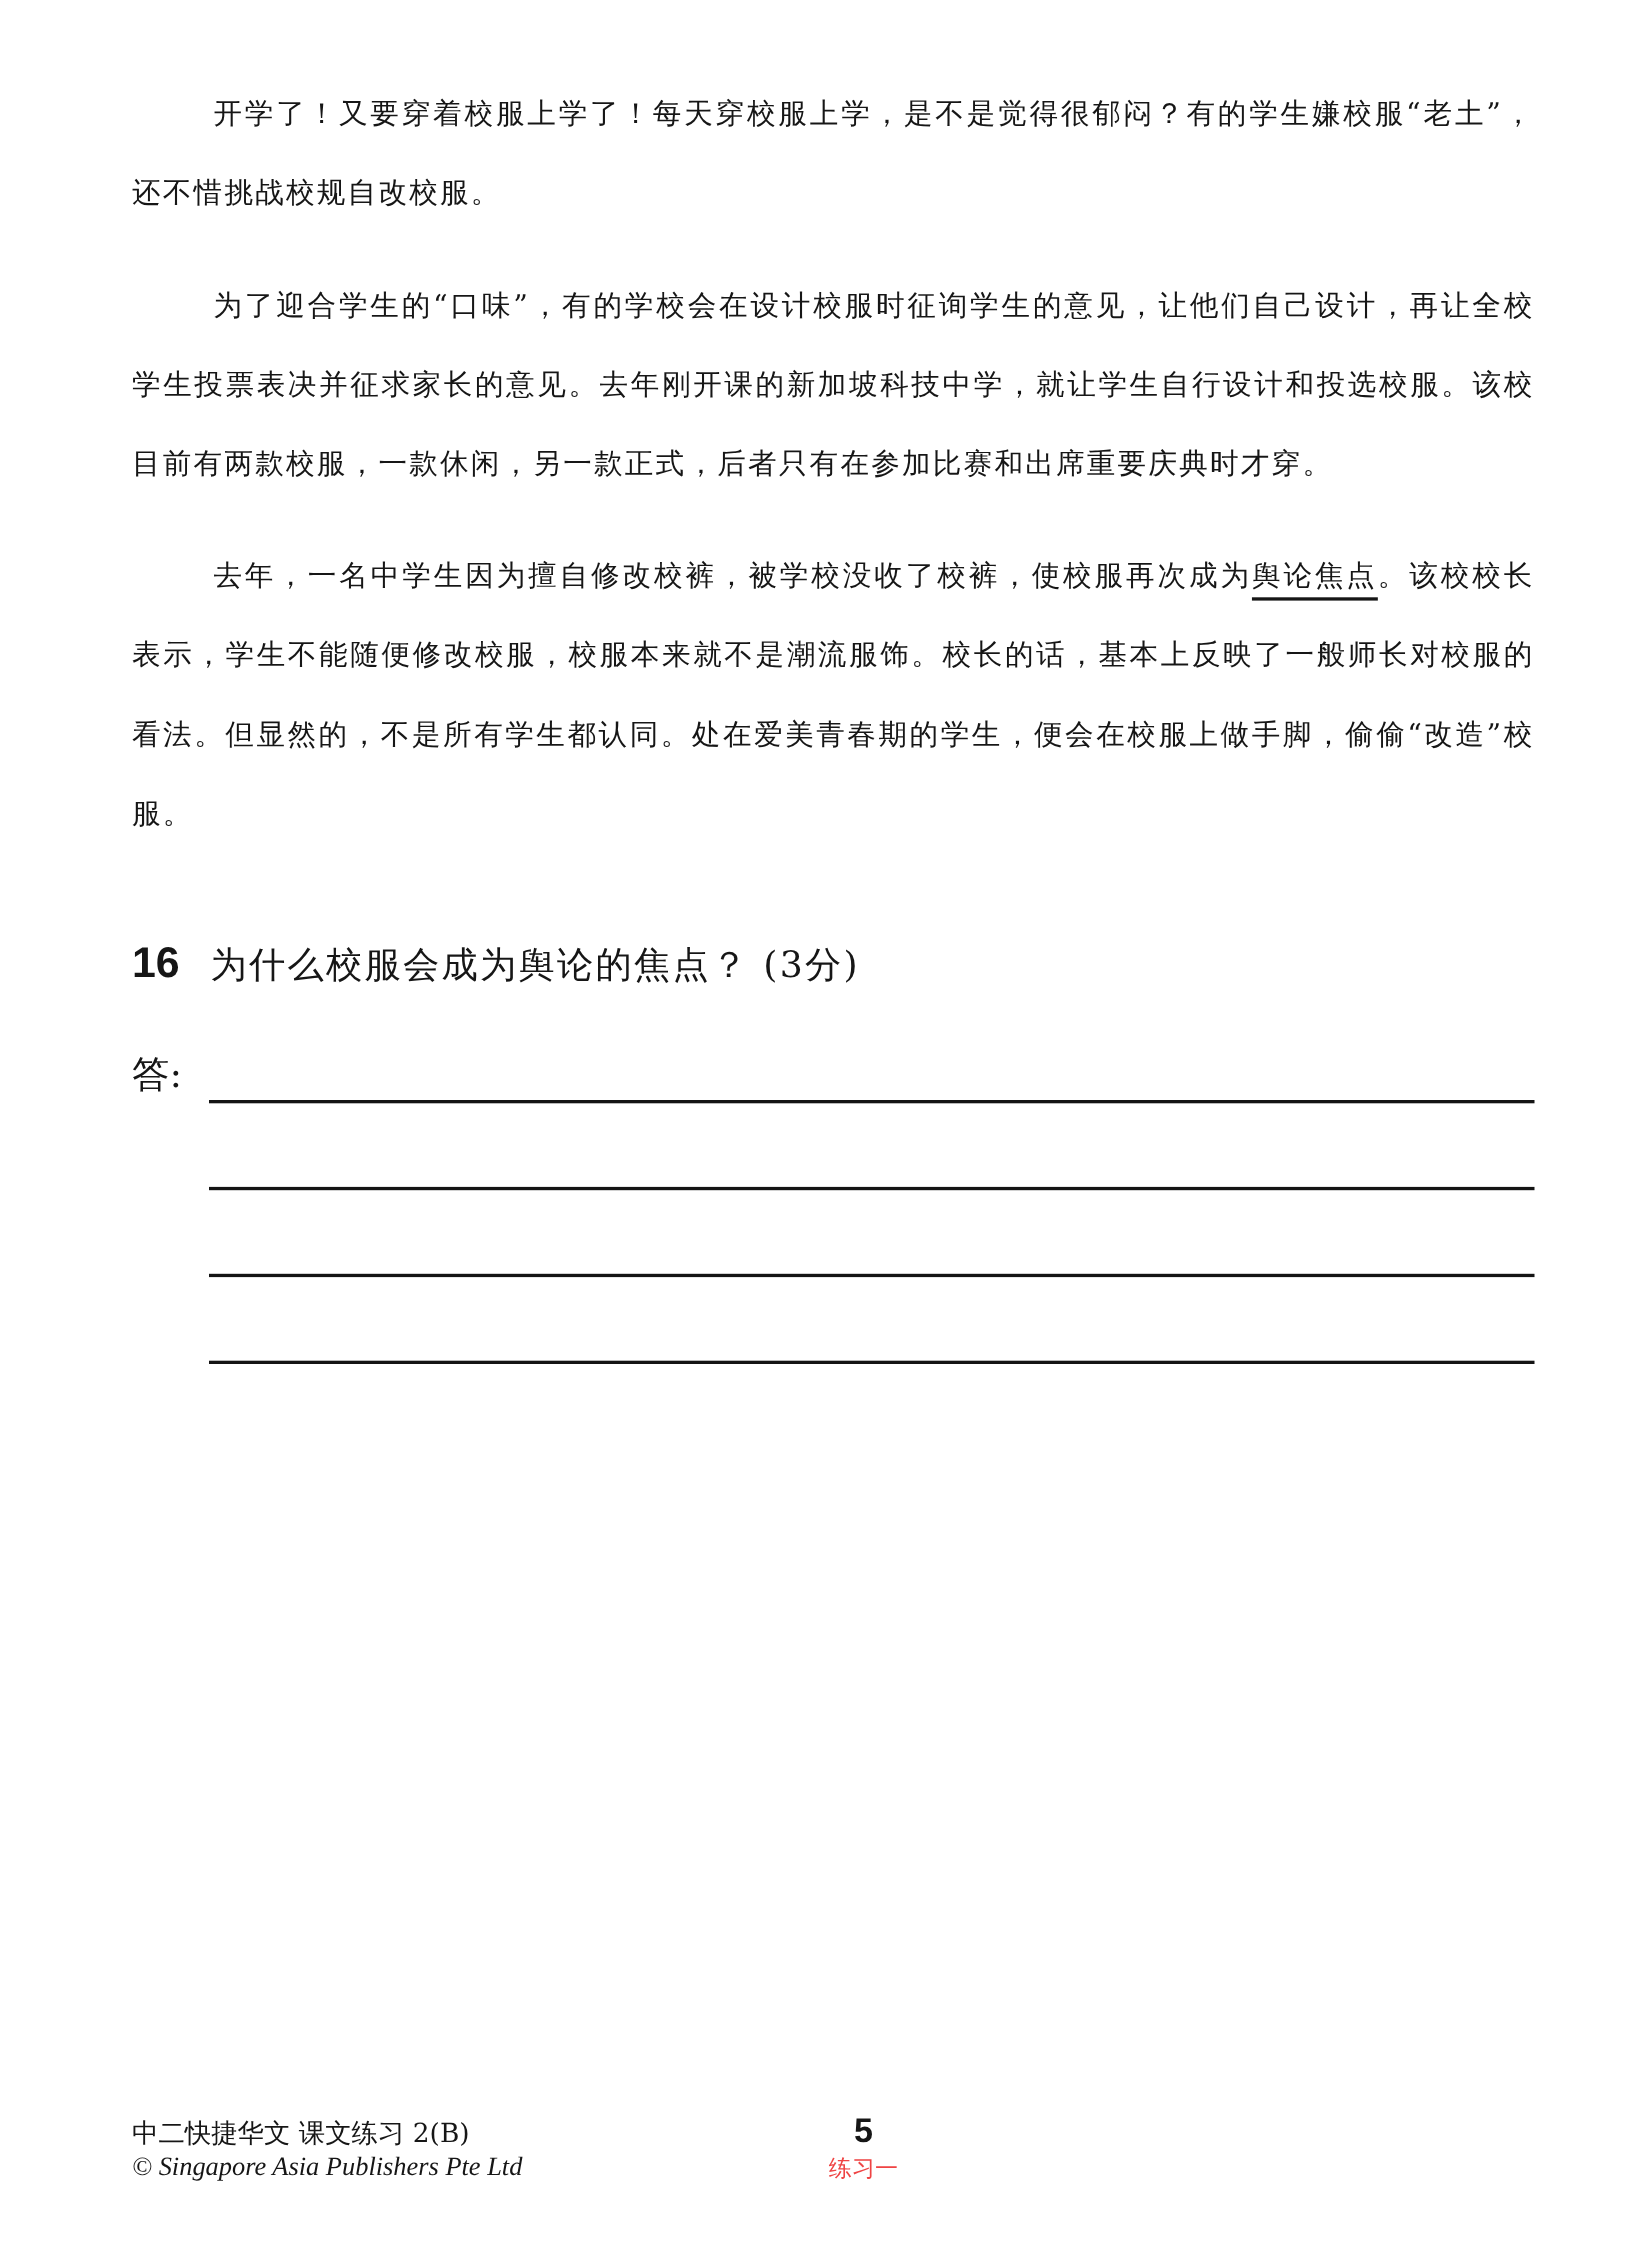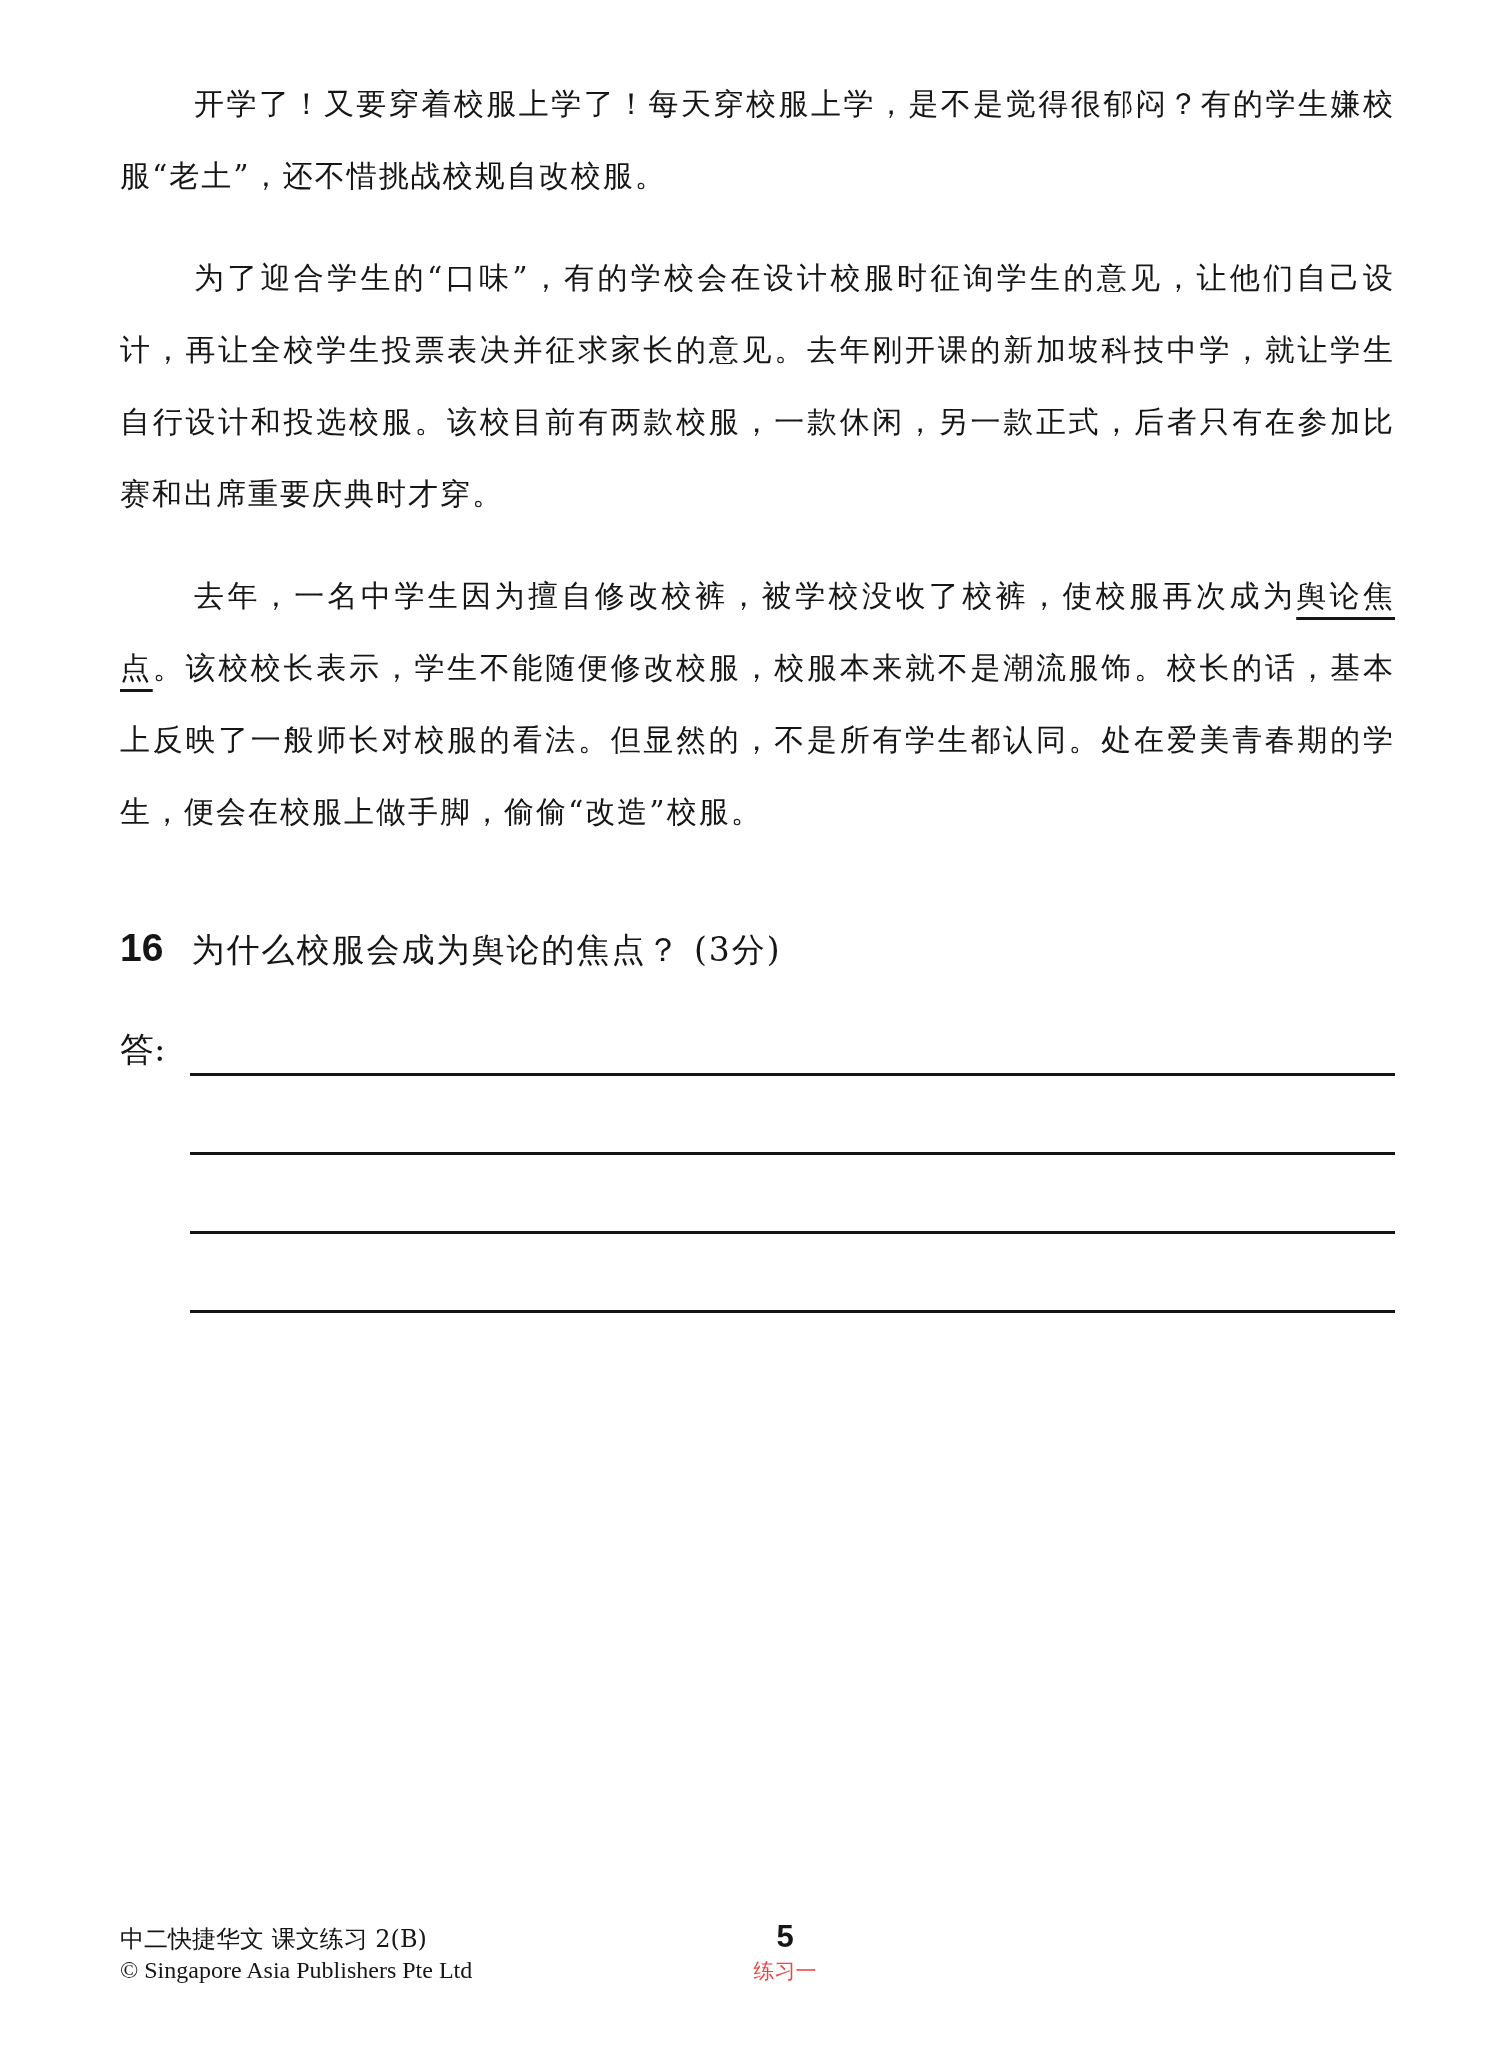--- a/index.html
+++ b/index.html
@@ -20,21 +20,21 @@
   }
   .section-header {
     font-family: "Liberation Sans", sans-serif;
     font-weight: bold;
     font-size: 30px;
     letter-spacing: 1px;
     margin: 0 0 40px 0;
   }
   .passage p.para {
     font-family: "DejaVu Serif", serif;
-    font-size: 30px;
+    font-size: 26px;
     line-height: 72px;
     letter-spacing: 2px;
     text-align: justify;
     text-indent: 74px;
     margin: 0 0 30px 0;
   }
   .passage p.para u {
     text-decoration: underline;
     text-decoration-thickness: 3px;
     text-underline-offset: 11px;
@@ -70,21 +70,21 @@
   }
   .answer-line.first { height: 48px; }
   .footer-left {
     position: absolute;
     left: 120px;
     top: 1924px;
     font-size: 24px;
     line-height: 31px;
   }
   .footer-left .book-title { font-family: "DejaVu Serif", serif; }
-  .footer-left .copyright  { font-family: "Liberation Serif", serif; }
+  .footer-left .copyright  { font-family: "Liberation Serif", serif; font-style: italic; }
   .footer-page {
     position: absolute;
     left: 700px;
     top: 1920px;
     width: 170px;
     text-align: center;
   }
   .page-num {
     font-family: "Liberation Sans", sans-serif;
     font-weight: bold;

